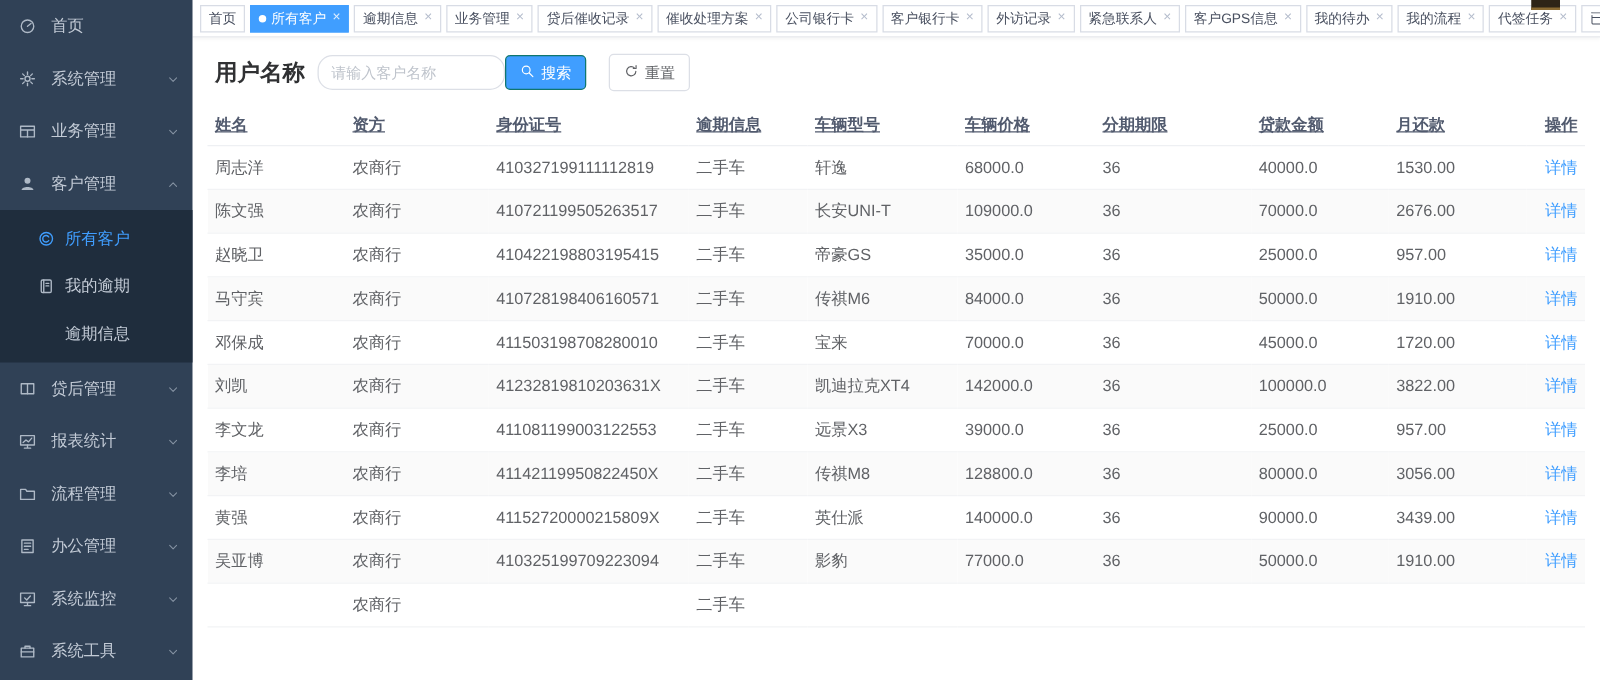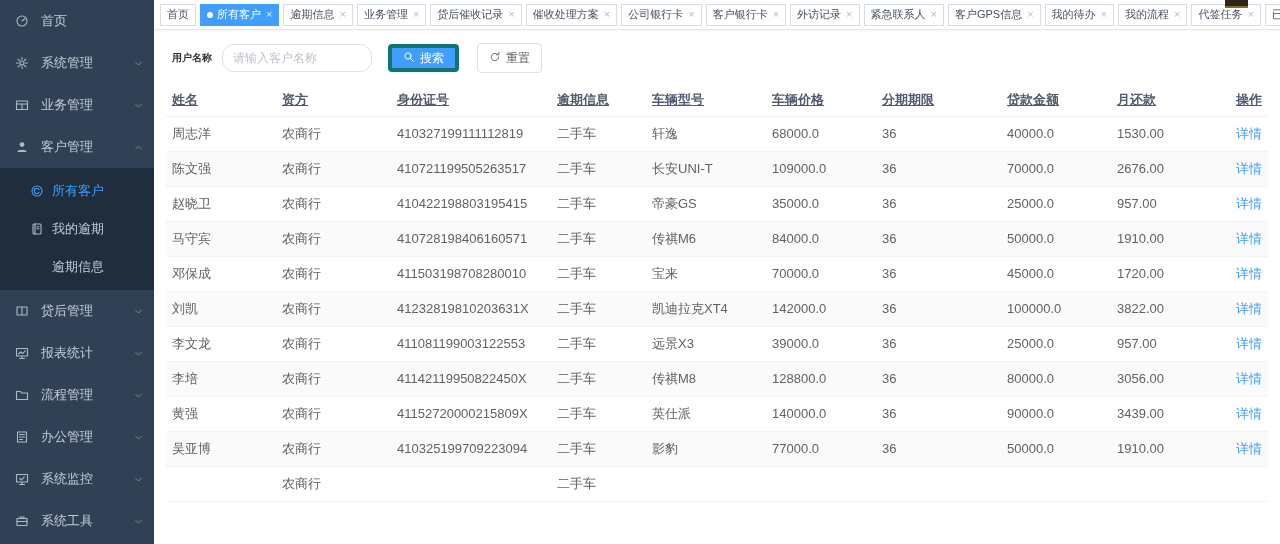--- a/index.html
+++ b/index.html
@@ -33,29 +33,29 @@
     margin-right:4px; }
   .tab .tab-close { font-size:11px; line-height:1; margin-left:5px; color:#b4bccc; }
   .tab.active { background:#409eff; border-color:#409eff; color:#fff; }
   .tab.active .tab-close { color:#dfeeff; }
 
   .avatar-frag { position:absolute; left:1071px; top:0; width:23px; height:8px;
     background:#2e2417; border-bottom:2px solid #8a6a33; z-index:9; }
 
   .content { padding:13px 12px 0 12px; }
   .search-row { display:flex; align-items:center; height:30px; margin-bottom:12px; }
-  .search-label { font-size:10px; font-weight:bold; color:#303133;
+  .search-label { font-size:18px; font-weight:bold; color:#303133;
     margin:0 10px 0 6px; }
   .search-input { width:150px; height:28px; border:1px solid #dcdfe6;
     border-radius:12px; padding:0 10px; font-size:12px; color:#606266; outline:none; }
   .search-input::placeholder { color:#bfc4cc; }
   .btn { height:28px; display:inline-flex; align-items:center; gap:5px;
     border-radius:4px; font-size:12px; cursor:pointer; }
-  .btn-search { margin-left:16px; padding:0 11px; background:#409eff;
-    border:4px solid #0f766e; color:#fff; }
+  .btn-search { padding:0 11px; background:#409eff;
+    border:1px solid #0f766e; color:#fff; }
   .btn-reset { margin-left:18px; padding:14px 11px; background:#fff;
     border:1px solid #dcdfe6; color:#606266; }
 
   table { width:1102px; border-collapse:collapse; table-layout:fixed; }
   th { text-align:left; font-size:13px; color:#515a6e; font-weight:bold;
     height:31px; padding:0 0 0 6px; border-bottom:1px solid #eef0f3;text-decoration:underline; }
   td { font-size:13px; color:#606266; height:35px; padding:0 0 0 6px;
     border-bottom:1px solid #f2f3f5; overflow:hidden; white-space:nowrap; }
   th.op, td.op { text-align:right; padding-right:6px; }
   tbody tr:nth-child(even) { background:#fafafa; }

